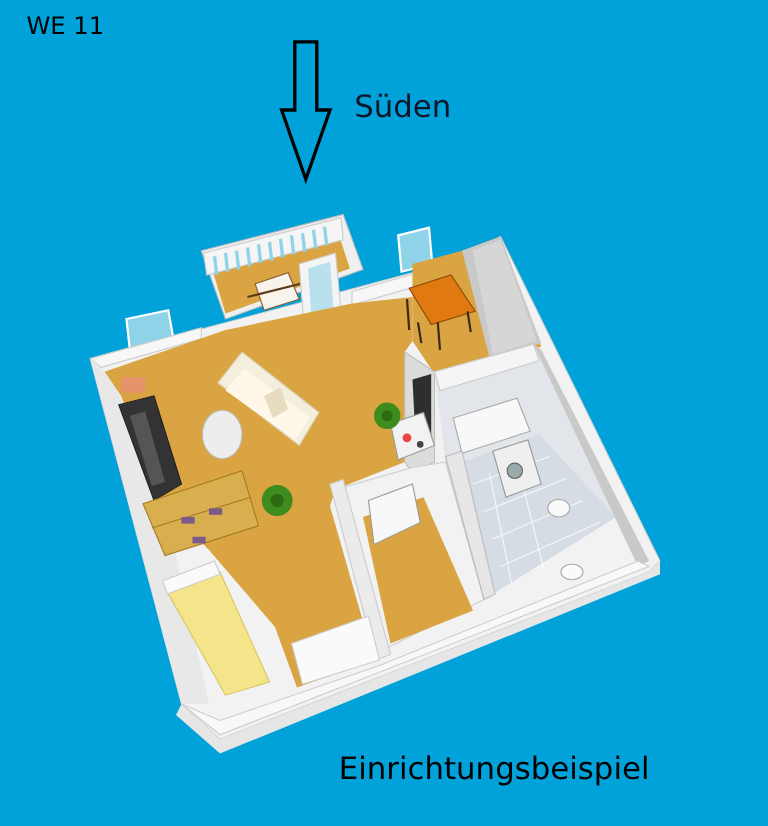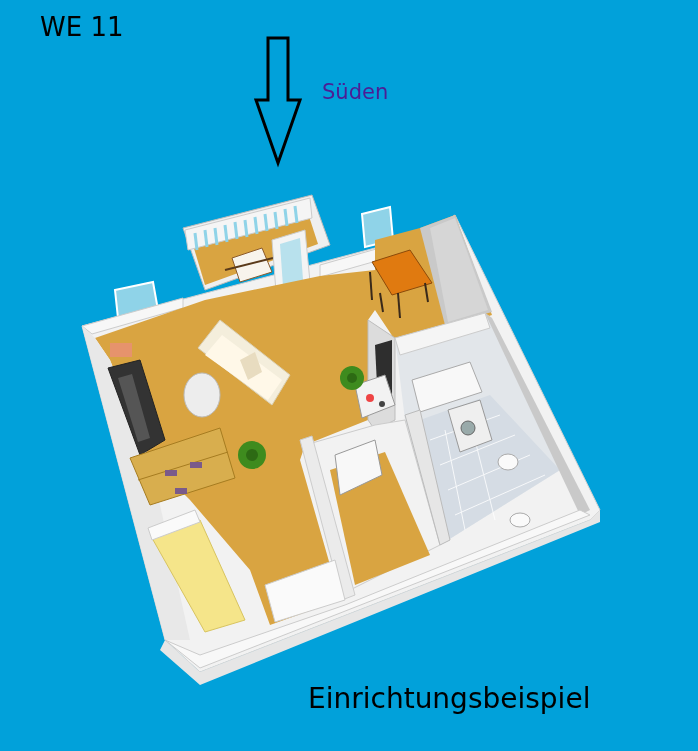--- a/index.html
+++ b/index.html
@@ -3,22 +3,22 @@
   <meta charset="utf-8">
   <style>
     html, body { margin: 0; padding: 0; }
     body {
       width: 698px; height: 751px; overflow: hidden;
       background: #01A1DA;
       position: relative;
       font-family: "DejaVu Sans", "Liberation Sans", sans-serif;
     }
     .label { position: absolute; white-space: nowrap; }
-    #unit-label { left: 40px; top: 12px; font-size: 26px; color: #000; }
-    #south-label { left: 322px; top: 80px; font-size: 21px; color: #4c1d95; }
+    #unit-label { left: 24px; top: 12px; font-size: 22px; color: #000; }
+    #south-label { left: 322px; top: 80px; font-size: 28px; color: #0f172a; }
     #example-label { left: 308px; top: 682px; font-size: 28px; color: #000000; }
     #plan { position: absolute; left: 0; top: 0; }
   </style>
 </head>
 <body>
 
 <div class="label" id="unit-label">WE 11</div>
 <div class="label" id="south-label">Süden</div>
 <div class="label" id="example-label">Einrichtungsbeispiel</div>
 

